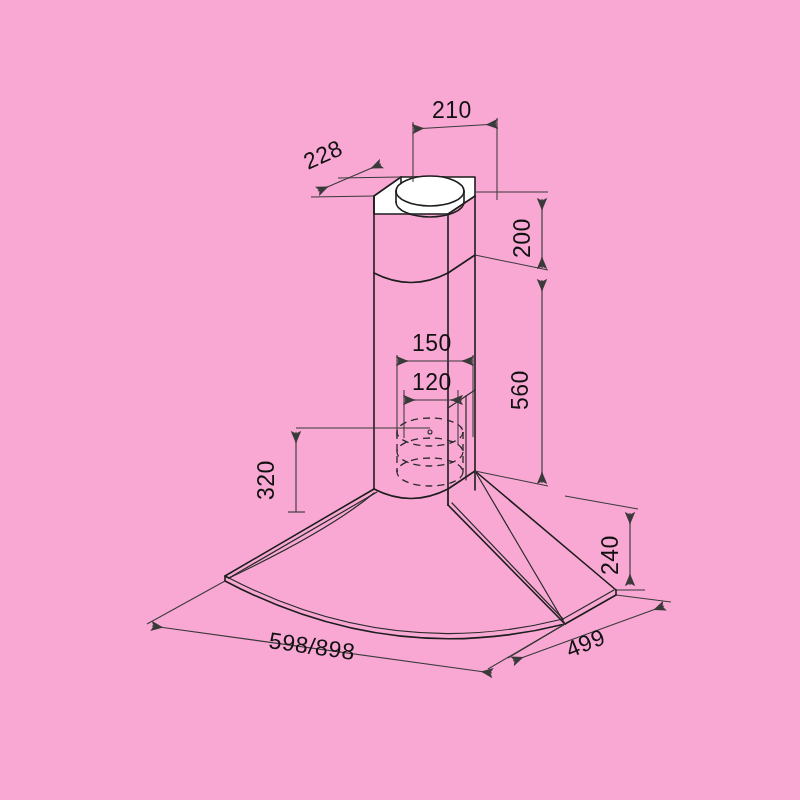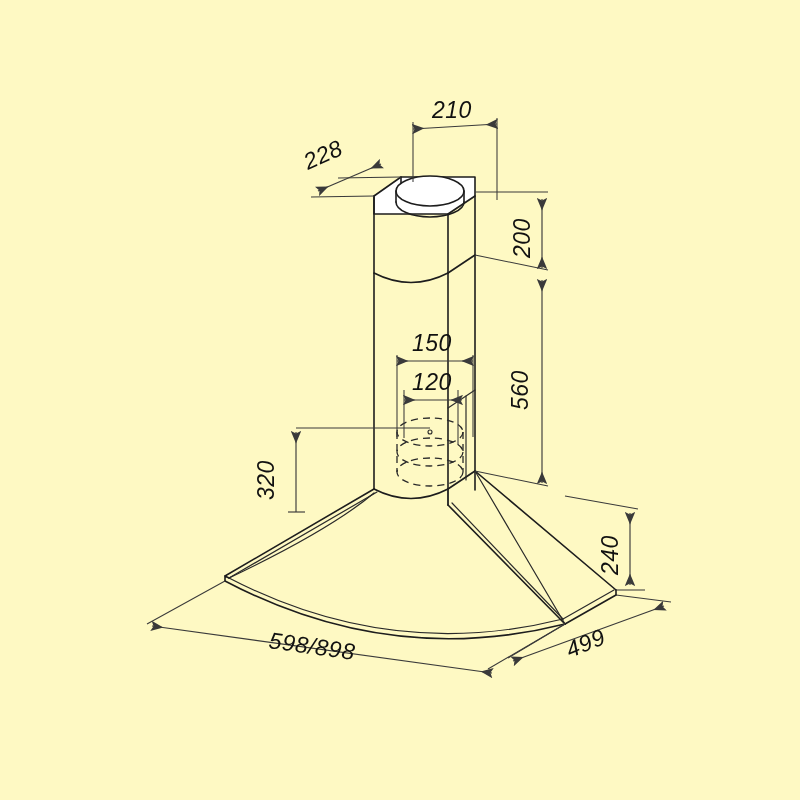--- a/index.html
+++ b/index.html
@@ -10,22 +10,21 @@
   body {
     width: 800px;
     height: 800px;
     overflow: hidden;
     font-family: "Liberation Sans", sans-serif;
   }
   #drawing-root {
     position: relative;
     width: 800px;
     height: 800px;
-    background: #fef9c3;
-    font-style: italic;
+    background: #f9a8d4;
   }
   svg#technical-drawing {
     display: block;
     width: 800px;
     height: 800px;
   }
   .obj-line {
     fill: none;
     stroke: #1d1d1d;
     stroke-width: 1.6;

